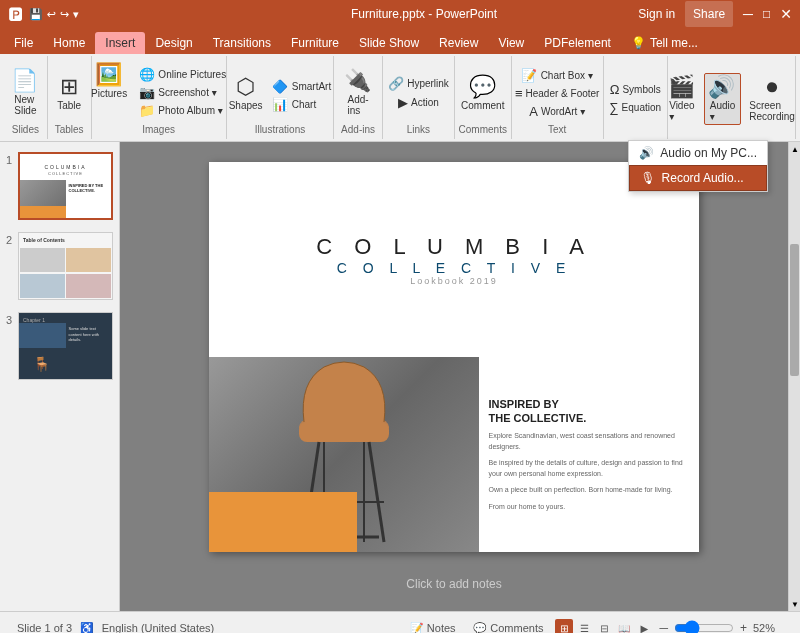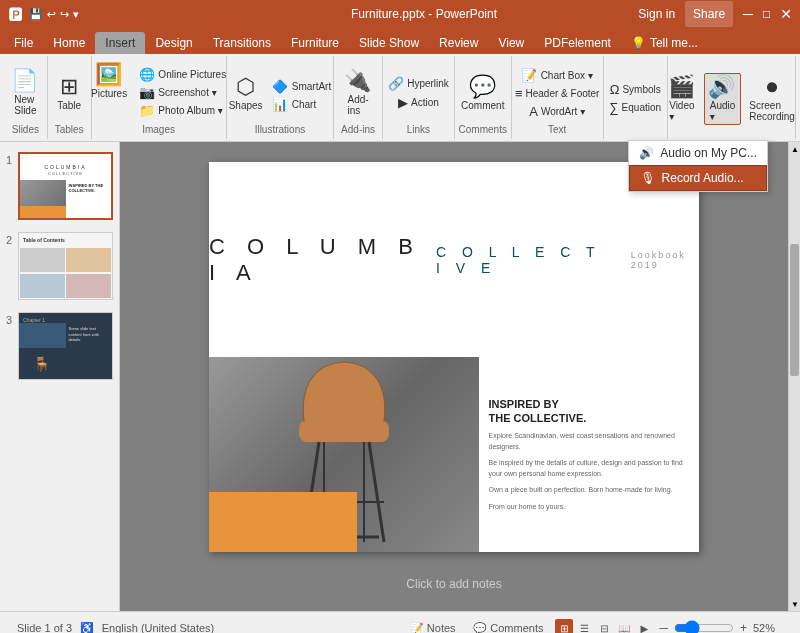--- a/index.html
+++ b/index.html
@@ -29,21 +29,21 @@
       padding: 0 4px;
     }
     .ribbon-tab {
       padding: 4px 10px;
       font-size: 12px;
       color: white;
       cursor: pointer;
       border-radius: 3px 3px 0 0;
     }
     .ribbon-tab.active {
-      background: #a3a3a3;
+      background: #fca5a5;
       color: #333;
     }
 
     
     .ribbon {
       height: 88px;
       background: #f0f0f0;
       border-bottom: 1px solid #ccc;
       display: flex;
       align-items: stretch;
@@ -188,24 +188,24 @@
       overflow: hidden;
     }
 
     
     .slide-top-half {
       position: absolute;
       top: 0; left: 0; right: 0;
       height: 50%;
       background: white;
       display: flex;
-      flex-direction: row;
+      flex-direction: column;
       align-items: center;
       justify-content: center;
-      gap: 12px;
+      gap: 0;
     }
     .slide-brand-main {
       font-size: 22px;
       letter-spacing: 8px;
       font-weight: 300;
       color: #222;
       text-transform: uppercase;
     }
     .slide-brand-sub {
       font-size: 14px;

